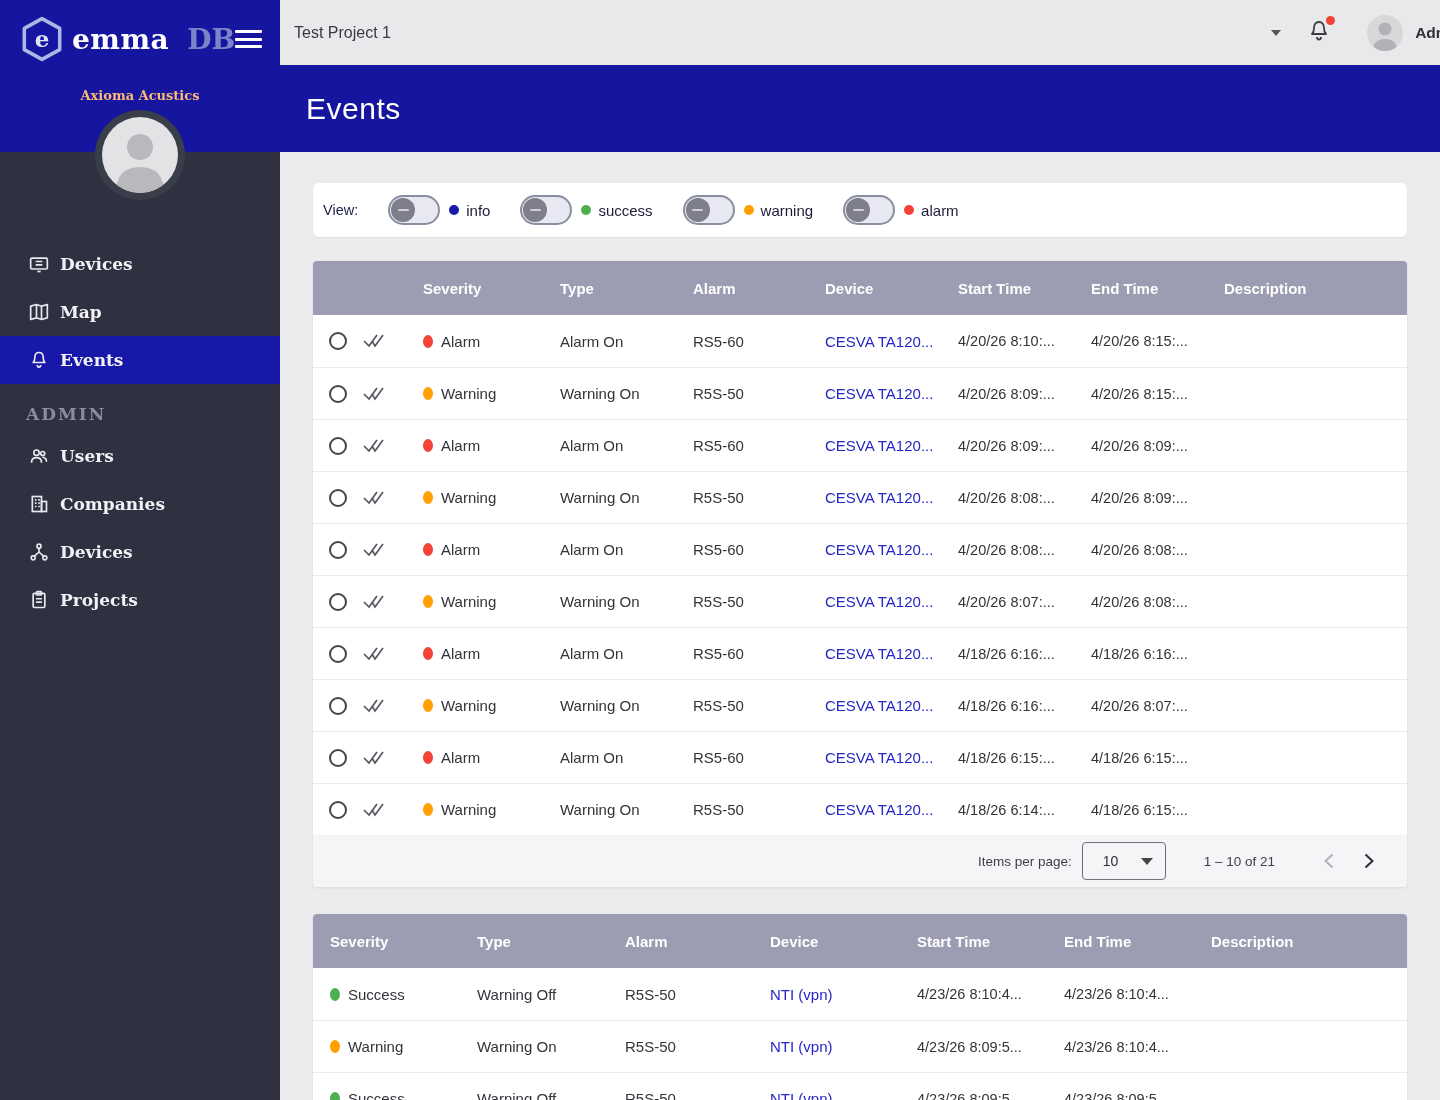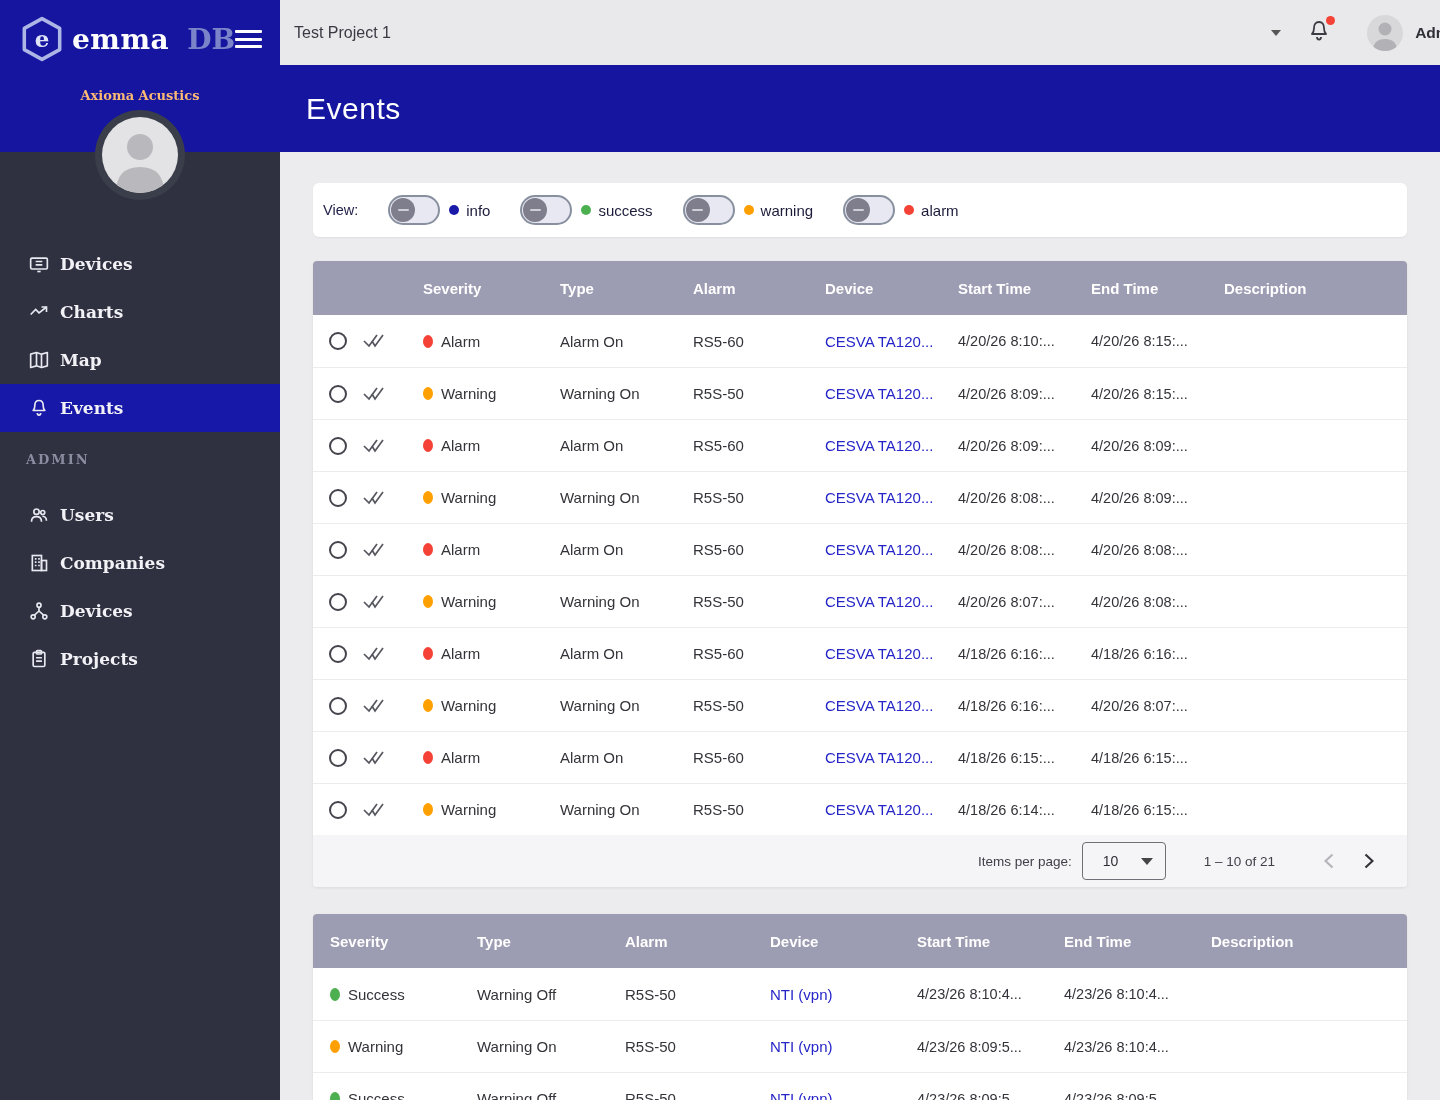--- a/index.html
+++ b/index.html
@@ -18,21 +18,21 @@
   .hamburger span { display:block; height:3px; background:#fff; border-radius:1px; }
   .company-name { text-align:center; margin-top:26px; font-family:"DejaVu Serif",serif; font-weight:bold; font-size:13px; color:#fdba74; }
   .avatar-big { position:absolute; left:50%; top:110px; transform:translateX(-50%); width:90px; height:90px; border-radius:50%; background:#3a3d4a; display:flex; align-items:center; justify-content:center; z-index:6; }
   .avatar-big .inner { width:76px; height:76px; border-radius:50%; background:#e3e3e5; overflow:hidden; display:flex; align-items:flex-end; justify-content:center; }
 
   .menu { margin-top:88px; }
   .menu-item { display:flex; align-items:center; height:48px; padding-left:28px; cursor:pointer; }
   .menu-item .mi-icon { width:22px; height:22px; flex:0 0 auto; display:flex; align-items:center; justify-content:center; }
   .menu-item .mi-label { margin-left:10px; font-family:"DejaVu Serif",serif; font-weight:bold; font-size:17px; color:#f2f2f6; }
   .menu-item.active { background:#1717a8; }
-  .admin-heading { margin:20px 0 24px 26px; font-family:"DejaVu Serif",serif; font-weight:bold; font-size:13px; letter-spacing:2px; color:#8a8da0; }
+  .admin-heading { margin:20px 0 8px 26px; font-family:"DejaVu Serif",serif; font-weight:bold; font-size:17px; letter-spacing:2px; color:#8a8da0; }
 
   
   .topbar { position:absolute; left:280px; top:0; width:1365px; height:65px; background:#e9e9eb; display:flex; align-items:center; z-index:4; }
   .project-name { margin-left:14px; font-size:16px; color:#3a3a44; }
   .topbar-right { margin-left:auto; display:flex; align-items:center; height:100%; }
   .proj-caret { width:0; height:0; border-left:5px solid transparent; border-right:5px solid transparent; border-top:6px solid #555; margin-right:26px; cursor:pointer; }
   .bell-wrap { position:relative; margin-right:36px; cursor:pointer; }
   .bell-badge { position:absolute; top:-3px; right:-4px; width:9px; height:9px; border-radius:50%; background:#f44336; }
   .avatar-small { width:36px; height:36px; border-radius:50%; background:#d8d8da; overflow:hidden; display:flex; align-items:flex-end; justify-content:center; margin-right:12px; cursor:pointer; }
   .username { font-size:15.5px; font-weight:bold; color:#2e2e36; margin-right:6px; cursor:pointer; }
@@ -120,29 +120,20 @@
     <nav class="menu">
       <div class="menu-item">
         <span class="mi-icon">
           <svg width="20" height="20" viewBox="0 0 24 24" fill="none" stroke="#e8e8f0" stroke-width="2">
               <rect x="2" y="5" width="20" height="13" rx="1.5"></rect>
               <path d="M8 9 H16 M8 13 H16"></path>
               <path d="M10 21 H14"></path>
             </svg>
         </span>
         <span class="mi-label">Devices</span>
-      </div>
-      <div class="menu-item">
-        <span class="mi-icon">
-          <svg width="20" height="20" viewBox="0 0 24 24" fill="none" stroke="#e8e8f0" stroke-width="2">
-              <polyline points="2,15 8,9 12,13 21,6"></polyline>
-              <polyline points="15,6 21,6 21,12"></polyline>
-            </svg>
-        </span>
-        <span class="mi-label">Charts</span>
       </div>
       <div class="menu-item">
         <span class="mi-icon">
           <svg width="20" height="20" viewBox="0 0 24 24" fill="none" stroke="#e8e8f0" stroke-width="2" stroke-linejoin="round">
               <path d="M2 5 L9 3 L15 5 L22 3 V19 L15 21 L9 19 L2 21 Z"></path>
               <path d="M9 3 V19 M15 5 V21"></path>
             </svg>
         </span>
         <span class="mi-label">Map</span>
       </div>

